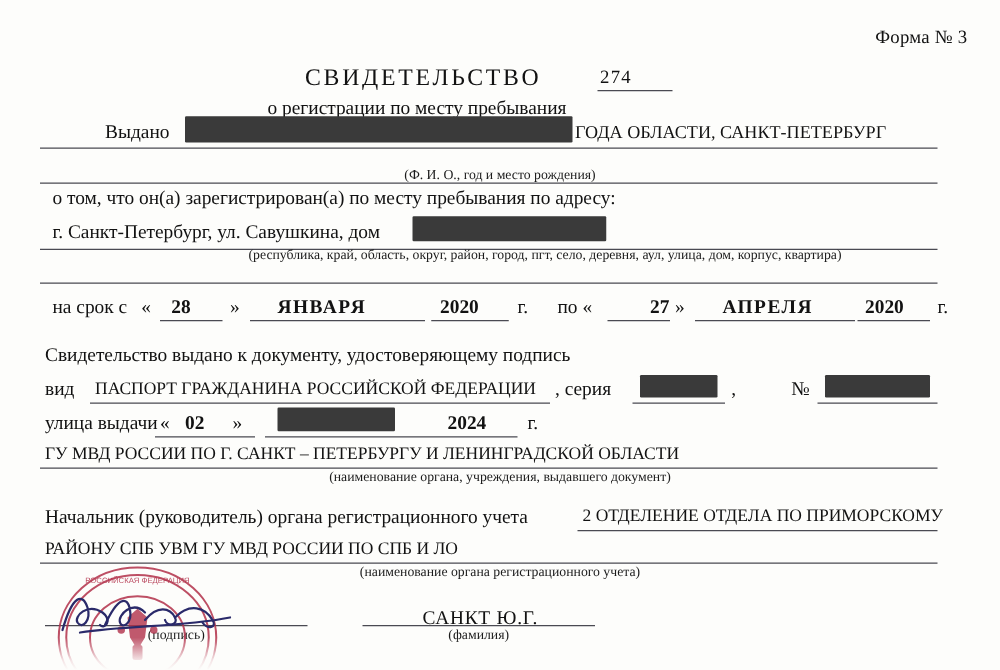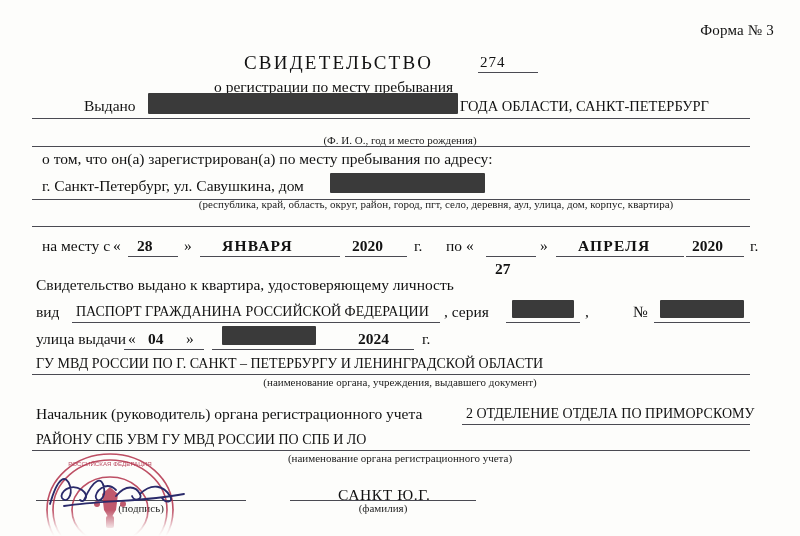--- a/index.html
+++ b/index.html
@@ -99,56 +99,56 @@
 
   <div class="txt lbl" style="left:42px; top:150px;">о том, что он(а) зарегистрирован(а) по месту пребывания по адресу:</div>
 
   <div class="txt lbl" style="left:42px; top:177px;">г. Санкт-Петербург, ул. Савушкина, дом</div>
   <div class="redact" style="left:330px; top:173px; width:155px; height:20px;"></div>
   <div class="rule" style="left:32px; top:199px; width:718px;"></div>
 
   <div class="txt lbl-sm center" style="left:0; top:198px; width:800px;padding-left:36px;">(республика, край, область, округ, район, город, пгт, село, деревня, аул, улица, дом, корпус, квартира)</div>
   <div class="rule" style="left:32px; top:226px; width:718px;"></div>
 
-  <div class="txt lbl" style="left:42px; top:237px;">на месту с</div>
+  <div class="txt lbl" style="left:42px; top:237px;">на срок с</div>
   <div class="txt lbl" style="left:113px; top:237px;">«</div>
   <div class="txt lbl lbl-bold" style="left:137px; top:237px;">28</div>
   <div class="rule" style="left:128px; top:256px; width:50px;"></div>
   <div class="txt lbl" style="left:184px; top:237px;">»</div>
   <div class="txt lbl lbl-bold mono-sp" style="left:222px; top:237px;">ЯНВАРЯ</div>
   <div class="rule" style="left:200px; top:256px; width:140px;"></div>
   <div class="txt lbl lbl-bold" style="left:352px; top:237px;">2020</div>
   <div class="rule" style="left:345px; top:256px; width:62px;"></div>
   <div class="txt lbl" style="left:414px; top:237px;">г.</div>
   <div class="txt lbl" style="left:446px; top:237px;">по «</div>
-  <div class="txt lbl lbl-bold" style="left:495px; top:237px;margin-top:23px;">27</div>
+  <div class="txt lbl lbl-bold" style="left:520px; top:237px;">27</div>
   <div class="rule" style="left:486px; top:256px; width:50px;"></div>
   <div class="txt lbl" style="left:540px; top:237px;">»</div>
   <div class="txt lbl lbl-bold mono-sp" style="left:578px; top:237px;">АПРЕЛЯ</div>
   <div class="rule" style="left:556px; top:256px; width:128px;"></div>
   <div class="txt lbl lbl-bold" style="left:692px; top:237px;">2020</div>
   <div class="rule" style="left:686px; top:256px; width:58px;"></div>
   <div class="txt lbl" style="left:750px; top:237px;">г.</div>
 
-  <div class="txt lbl" style="left:36px; top:276px;">Свидетельство выдано к квартира, удостоверяющему личность</div>
+  <div class="txt lbl" style="left:36px; top:276px;">Свидетельство выдано к документу, удостоверяющему подпись</div>
 
   <div class="txt lbl" style="left:36px; top:303px;">вид</div>
   <div class="txt lbl" style="left:76px; top:304px; font-size:14px;">ПАСПОРТ ГРАЖДАНИНА РОССИЙСКОЙ ФЕДЕРАЦИИ</div>
   <div class="rule" style="left:72px; top:322px; width:368px;"></div>
   <div class="txt lbl" style="left:444px; top:303px;">, серия</div>
   <div class="redact" style="left:512px; top:300px; width:62px; height:18px;"></div>
   <div class="rule" style="left:506px; top:322px; width:74px;"></div>
   <div class="txt lbl" style="left:585px; top:303px;">,</div>
   <div class="txt lbl" style="left:633px; top:303px;">№</div>
   <div class="redact" style="left:660px; top:300px; width:84px; height:18px;"></div>
   <div class="rule" style="left:654px; top:322px; width:96px;"></div>
 
   <div class="txt lbl" style="left:36px; top:330px;">улица выдачи</div>
   <div class="txt lbl" style="left:128px; top:330px;">«</div>
-  <div class="txt lbl lbl-bold" style="left:148px; top:330px;">04</div>
+  <div class="txt lbl lbl-bold" style="left:148px; top:330px;">02</div>
   <div class="txt lbl" style="left:186px; top:330px;">»</div>
   <div class="rule" style="left:124px; top:349px; width:80px;"></div>
   <div class="redact" style="left:222px; top:326px; width:94px; height:19px;"></div>
   <div class="rule" style="left:212px; top:349px; width:140px;"></div>
   <div class="txt lbl lbl-bold" style="left:358px; top:330px;">2024</div>
   <div class="rule" style="left:352px; top:349px; width:62px;"></div>
   <div class="txt lbl" style="left:422px; top:330px;">г.</div>
 
   <div class="txt lbl" style="left:36px; top:356px; font-size:14px;">ГУ  МВД  РОССИИ  ПО  Г. САНКТ – ПЕТЕРБУРГУ  И  ЛЕНИНГРАДСКОЙ ОБЛАСТИ</div>
   <div class="rule" style="left:32px; top:374px; width:718px;"></div>

